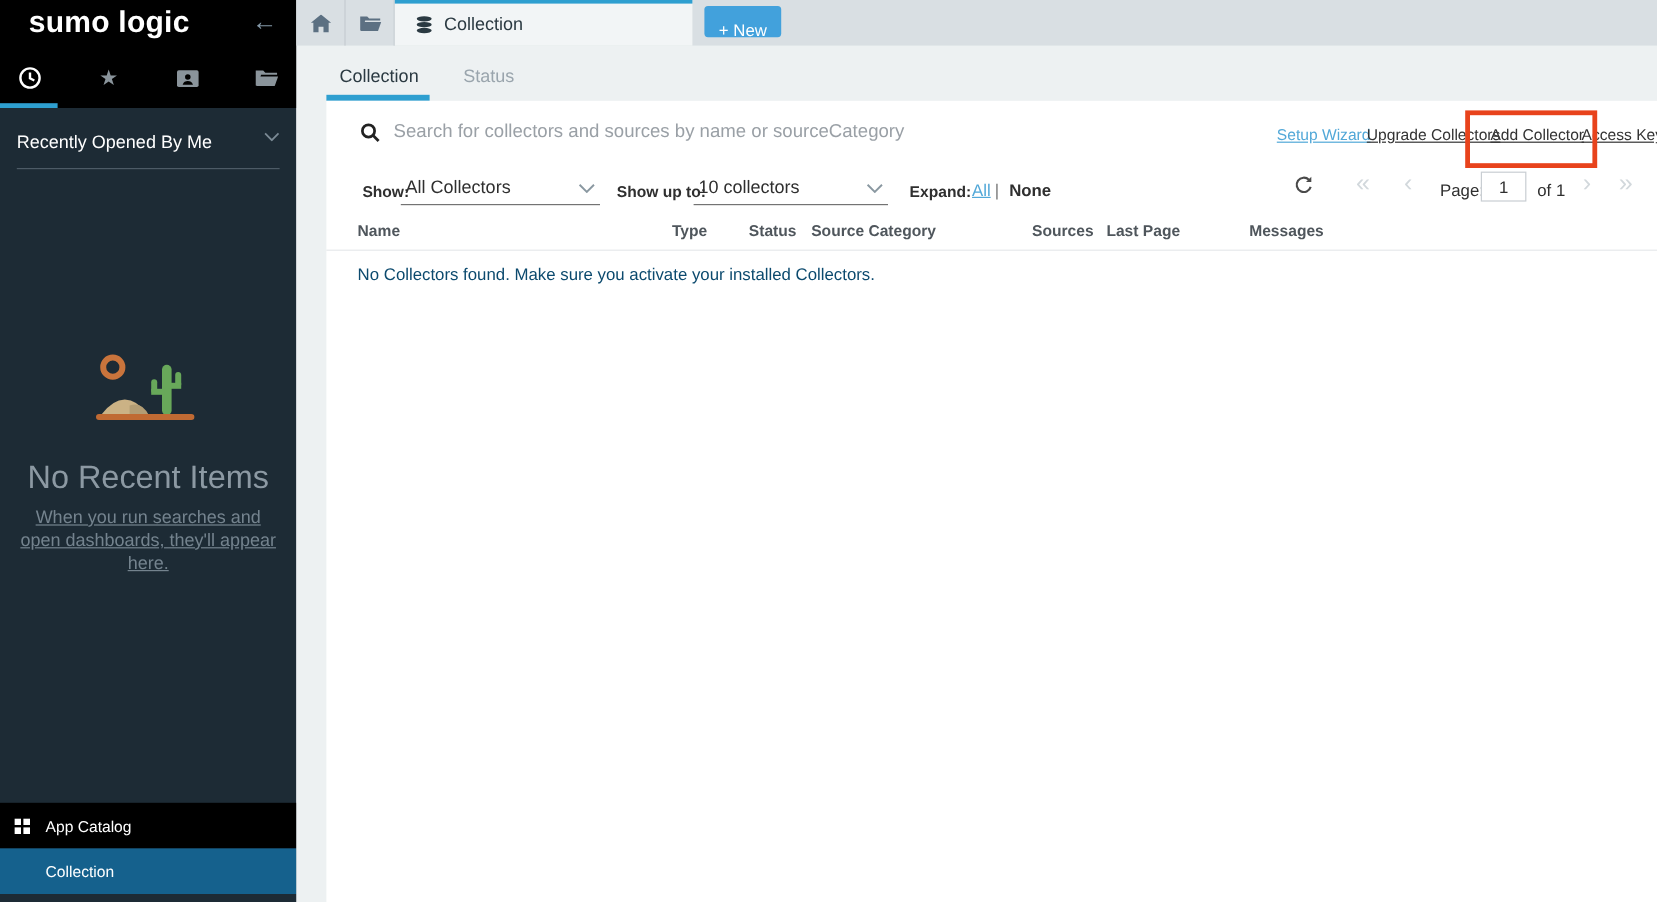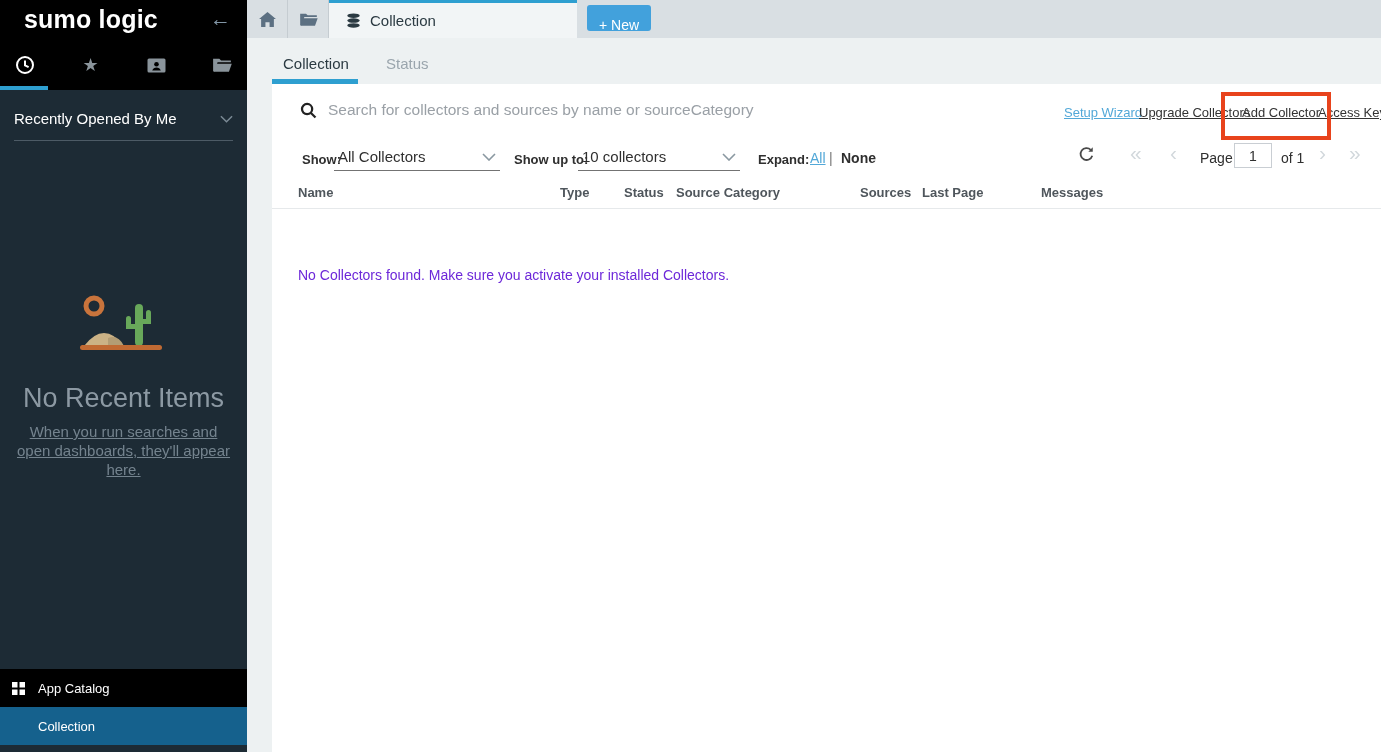--- a/index.html
+++ b/index.html
@@ -17,21 +17,21 @@
     font-size:21px; cursor:pointer; }
   .nav-icons { position:absolute; left:0; right:0; top:54px; height:22px;
     display:flex; justify-content:space-between; padding:0 14px; }
   .nav-icon { width:22px; height:22px; display:flex; align-items:center;
     justify-content:center; color:#8a949b; font-size:18px; cursor:pointer; }
   .active-indicator { position:absolute; left:0; bottom:0; width:48px;
     height:4px; background:#2e9fd0; }
   .recent-filter { position:absolute; left:14px; right:14px; top:110px;
     color:#fff; font-size:15px; padding-bottom:13px;
     border-bottom:1px solid #4d5b66; display:flex;
-    justify-content:space-between; align-items:center; cursor:pointer; }
+    justify-content:space-between; align-items:flex-start; cursor:pointer; }
   .illustration { position:absolute; left:72px; top:292px; }
   .empty-title { position:absolute; left:0; right:0; top:383px;
     text-align:center; color:#8c99a3; font-size:27px; }
   .empty-sub { position:absolute; left:14px; right:14px; top:422px;
     text-align:center; color:#74838e; font-size:15px; line-height:19px;text-decoration:underline; }
   .bottom-group { position:absolute; left:0; right:0; bottom:0; }
   .b-row { display:flex; align-items:center; color:#fff; font-size:13px;
     cursor:pointer; }
   .b-row .b-icon { width:16px; margin:0 10px 0 12px; display:flex; }
   .row-app { height:38px; background:#000; }
@@ -94,21 +94,21 @@
     height:25px; border:1px solid #c9ced3; text-align:center; font-size:14px;
     color:#2f2f2f; outline:none; font-family:"Liberation Sans", sans-serif; }
   .pg-of { position:absolute; left:1009px; top:66px; font-size:14px;
     color:#2f2f2f; }
 
   .th { position:absolute; top:101px; font-size:13px; font-weight:bold;
     color:#4f565c; cursor:pointer; }
   .header-border { position:absolute; left:0; right:0; top:124px; height:1px;
     background:#e6e9eb; }
   .empty-msg { position:absolute; left:26px; top:136px; font-size:14px;
-    color:#6d28d9;margin-top:47px; }
+    color:#0c4a6e; }
 </style>
 </head>
 <body>
 
 <div class="app">
 
   <aside class="sidebar">
     <div class="sidebar-header">
       <div class="logo">sumo logic</div>
       <span class="back-arrow">←</span>

